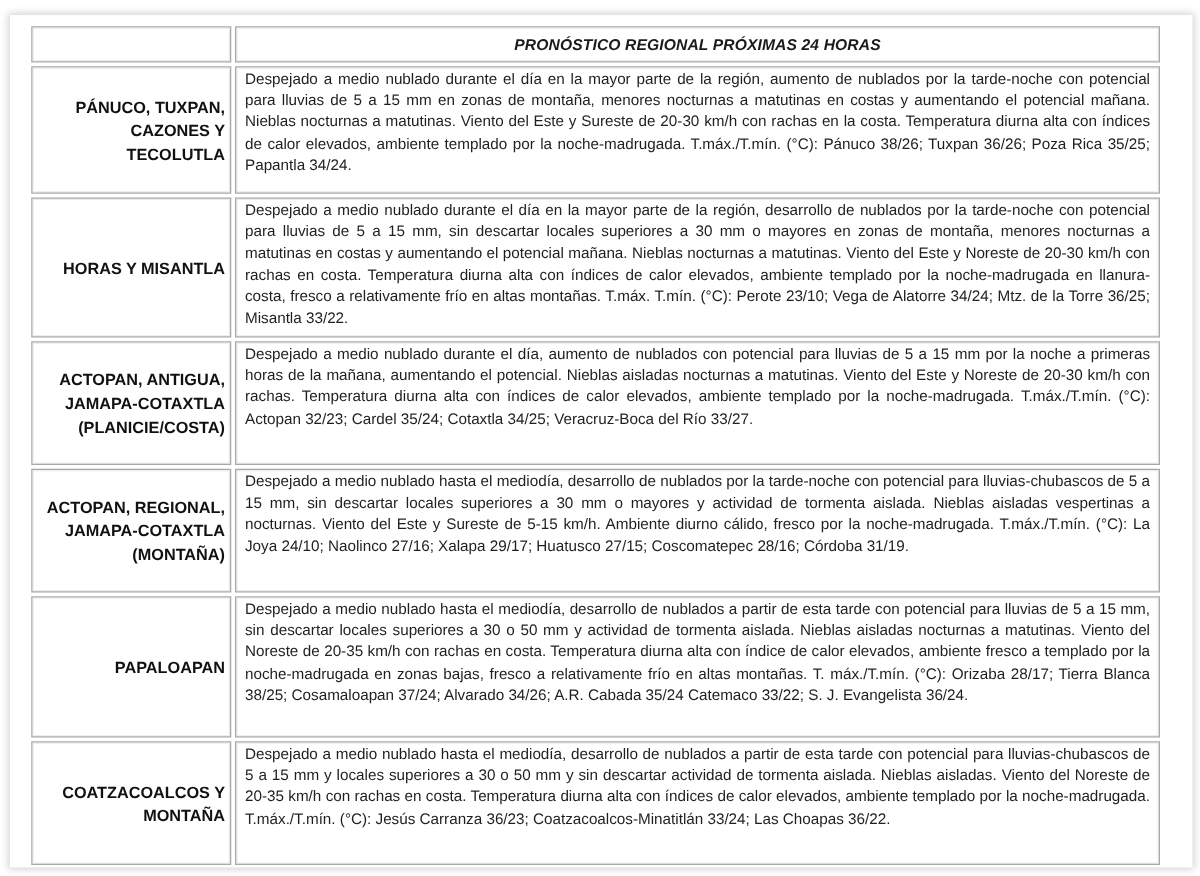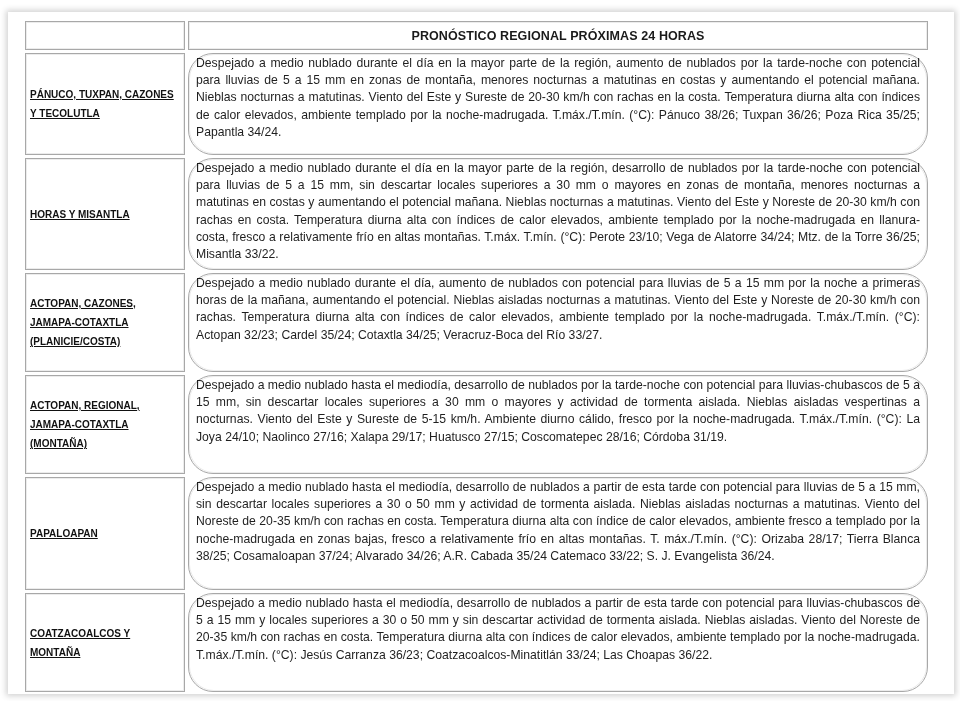--- a/index.html
+++ b/index.html
@@ -22,33 +22,32 @@
       border: 1px solid #a8a8a8;
       box-shadow: inset 0 0 0 1px #ececec;
       vertical-align: middle;
       padding: 0;
     }
     col.c1 { width: 160px; }
     col.c2 { width: 740px; }
     .head-left { height: 27px; }
     .head-right {
       height: 27px; text-align: center;
-      font-weight: bold; font-size: 12.5px; color: #1a1a1a;
+      font-weight: bold; font-style: italic; font-size: 12.5px; color: #1a1a1a;
       letter-spacing: 0.1px;
     }
     .region {
-      text-align: left; font-weight: bold; font-size: 10px; color: #111;
-      line-height: 19px; padding: 0 4px; text-decoration: underline;
+      text-align: right; font-weight: bold; font-size: 13px; color: #111;
+      line-height: 19px; padding: 0 4px;
     }
     .forecast {
       text-align: justify; text-align-last: left;
       font-size: 12.2px; line-height: 17.2px; color: #1f1f1f;
       padding: 1px 7px 2px 7px;
       vertical-align: top;
-      border-radius: 25px;
     }
   </style>
 </head>
 <body>
 
 <div class="frame"></div>
 
 <table>
   <colgroup>
       <col class="c1">
@@ -61,21 +60,21 @@
   </tr>
   <tr style="height:102px">
     <td class="region">PÁNUCO, TUXPAN, CAZONES Y TECOLUTLA</td>
     <td class="forecast">Despejado a medio nublado durante el día en la mayor parte de la región, aumento de nublados por la tarde-noche con potencial para lluvias de 5 a 15 mm en zonas de montaña, menores nocturnas a matutinas en costas y aumentando el potencial mañana. Nieblas nocturnas a matutinas. Viento del Este y Sureste de 20-30 km/h con rachas en la costa. Temperatura diurna alta con índices de calor elevados, ambiente templado por la noche-madrugada. T.máx./T.mín. (°C): Pánuco 38/26; Tuxpan 36/26; Poza Rica 35/25; Papantla 34/24.</td>
   </tr>
   <tr style="height:112px">
     <td class="region">HORAS Y MISANTLA</td>
     <td class="forecast">Despejado a medio nublado durante el día en la mayor parte de la región, desarrollo de nublados por la tarde-noche con potencial para lluvias de 5 a 15 mm, sin descartar locales superiores a 30 mm o mayores en zonas de montaña, menores nocturnas a matutinas en costas y aumentando el potencial mañana. Nieblas nocturnas a matutinas. Viento del Este y Noreste de 20-30 km/h con rachas en costa. Temperatura diurna alta con índices de calor elevados, ambiente templado por la noche-madrugada en llanura-costa, fresco a relativamente frío en altas montañas. T.máx. T.mín. (°C): Perote 23/10; Vega de Alatorre 34/24; Mtz. de la Torre 36/25; Misantla 33/22.</td>
   </tr>
   <tr style="height:99px">
-    <td class="region">ACTOPAN, CAZONES, JAMAPA-COTAXTLA (PLANICIE/COSTA)</td>
+    <td class="region">ACTOPAN, ANTIGUA, JAMAPA-COTAXTLA (PLANICIE/COSTA)</td>
     <td class="forecast">Despejado a medio nublado durante el día, aumento de nublados con potencial para lluvias de 5 a 15 mm por la noche a primeras horas de la mañana, aumentando el potencial. Nieblas aisladas nocturnas a matutinas. Viento del Este y Noreste de 20-30 km/h con rachas. Temperatura diurna alta con índices de calor elevados, ambiente templado por la noche-madrugada. T.máx./T.mín. (°C): Actopan 32/23; Cardel 35/24; Cotaxtla 34/25; Veracruz-Boca del Río 33/27.</td>
   </tr>
   <tr style="height:99px">
     <td class="region">ACTOPAN, REGIONAL, JAMAPA-COTAXTLA (MONTAÑA)</td>
     <td class="forecast">Despejado a medio nublado hasta el mediodía, desarrollo de nublados por la tarde-noche con potencial para lluvias-chubascos de 5 a 15 mm, sin descartar locales superiores a 30 mm o mayores y actividad de tormenta aislada. Nieblas aisladas vespertinas a nocturnas. Viento del Este y Sureste de 5-15 km/h. Ambiente diurno cálido, fresco por la noche-madrugada.  T.máx./T.mín. (°C): La Joya 24/10; Naolinco 27/16; Xalapa 29/17; Huatusco 27/15; Coscomatepec 28/16; Córdoba 31/19.</td>
   </tr>
   <tr style="height:113px">
     <td class="region">PAPALOAPAN</td>
     <td class="forecast">Despejado a medio nublado hasta el mediodía, desarrollo de nublados a partir de esta tarde con potencial para lluvias de 5 a 15 mm, sin descartar locales superiores a 30 o 50 mm y actividad de tormenta aislada. Nieblas aisladas nocturnas a matutinas. Viento del Noreste de 20-35 km/h con rachas en costa. Temperatura diurna alta con índice de calor elevados, ambiente fresco a templado por la noche-madrugada en zonas bajas, fresco a relativamente frío en altas montañas. T. máx./T.mín. (°C): Orizaba 28/17; Tierra Blanca 38/25; Cosamaloapan 37/24; Alvarado 34/26; A.R. Cabada 35/24 Catemaco 33/22; S. J. Evangelista 36/24.</td>
   </tr>

